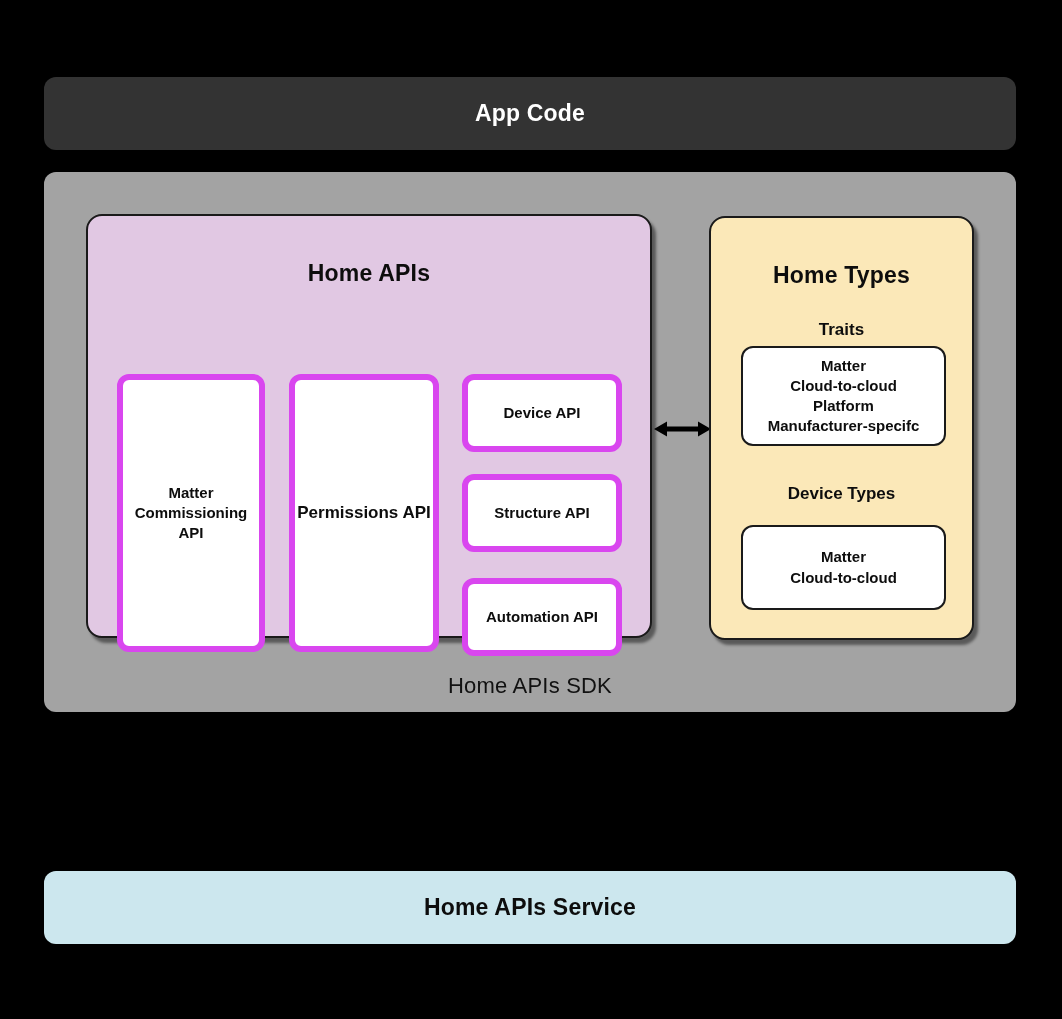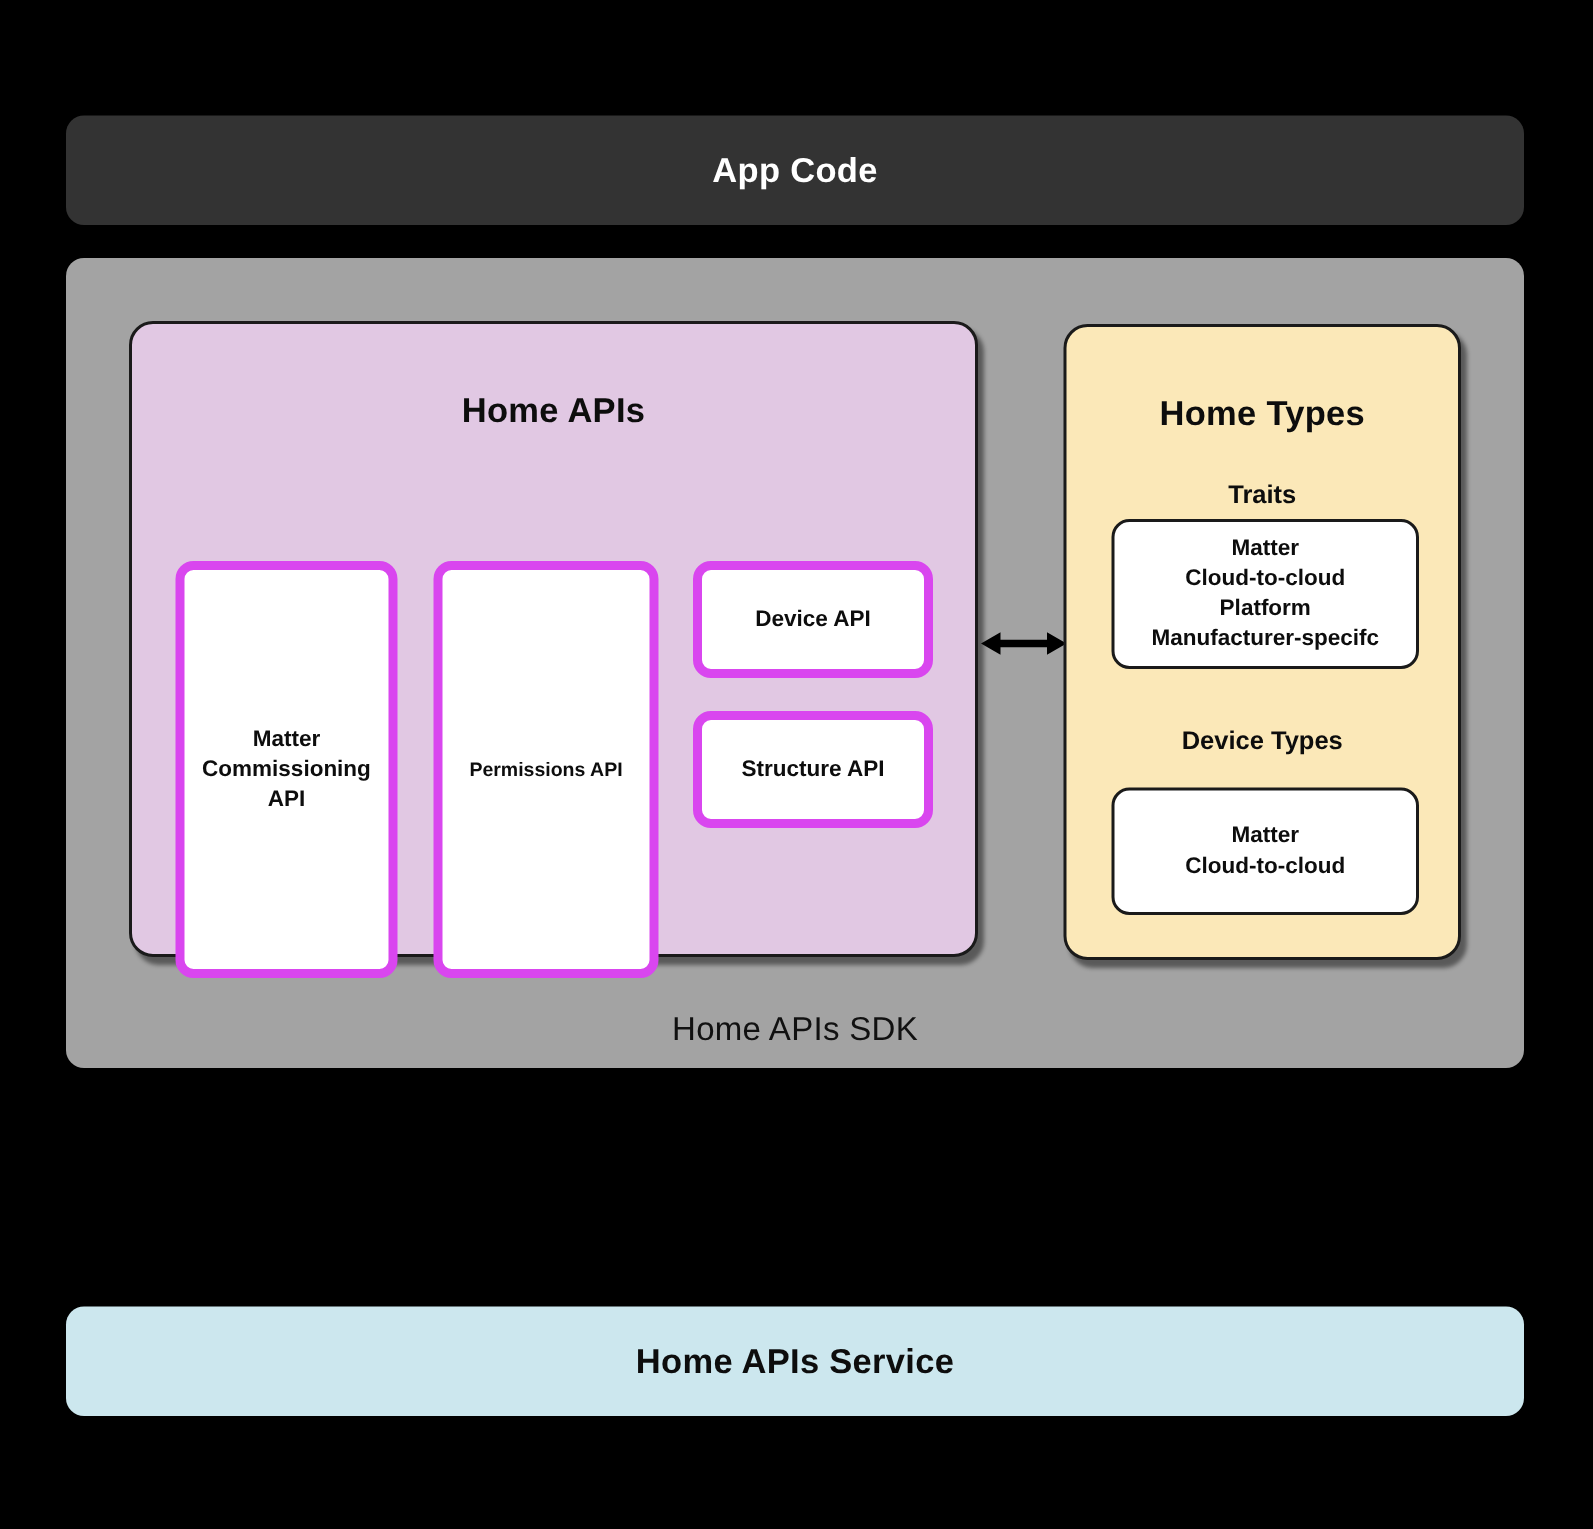--- a/index.html
+++ b/index.html
@@ -120,21 +120,21 @@
     width: 148px;
     height: 278px;
     font-size: 15px;
   }
   .card-tall-2 {
     position: absolute;
     left: 172px;
     top: 0px;
     width: 150px;
     height: 278px;
-    font-size: 13px;
+    font-size: 17px;
   }
   .card-stack {
     position: absolute;
     left: 345px;
     top: 0px;
     width: 160px;
     height: 278px;
   }
   .card-small {
     position: absolute;
@@ -262,20 +262,23 @@
           <span>Permissions API</span>
         </div>
 
         <div class="card-stack">
           <div class="card card-small s1">
             <span>Device API</span>
           </div>
           <div class="card card-small s2">
             <span>Structure API</span>
           </div>
+          <div class="card card-small s3">
+            <span>Automation API</span>
+          </div>
         </div>
 
       </div>
     </div>
 
     <div class="link-arrow">
       <svg width="57" height="20" viewBox="0 0 57 20" xmlns="http://www.w3.org/2000/svg">
         <path d="M0 10 L13 2.5 L13 7.5 L44 7.5 L44 2.5 L57 10 L44 17.5 L44 12.5 L13 12.5 L13 17.5 Z" fill="#000000"></path>
       </svg>
     </div>

